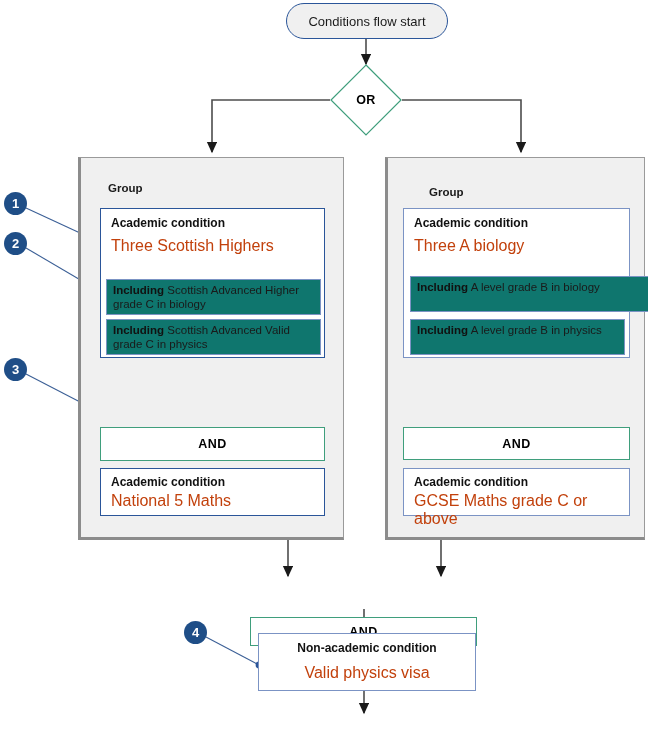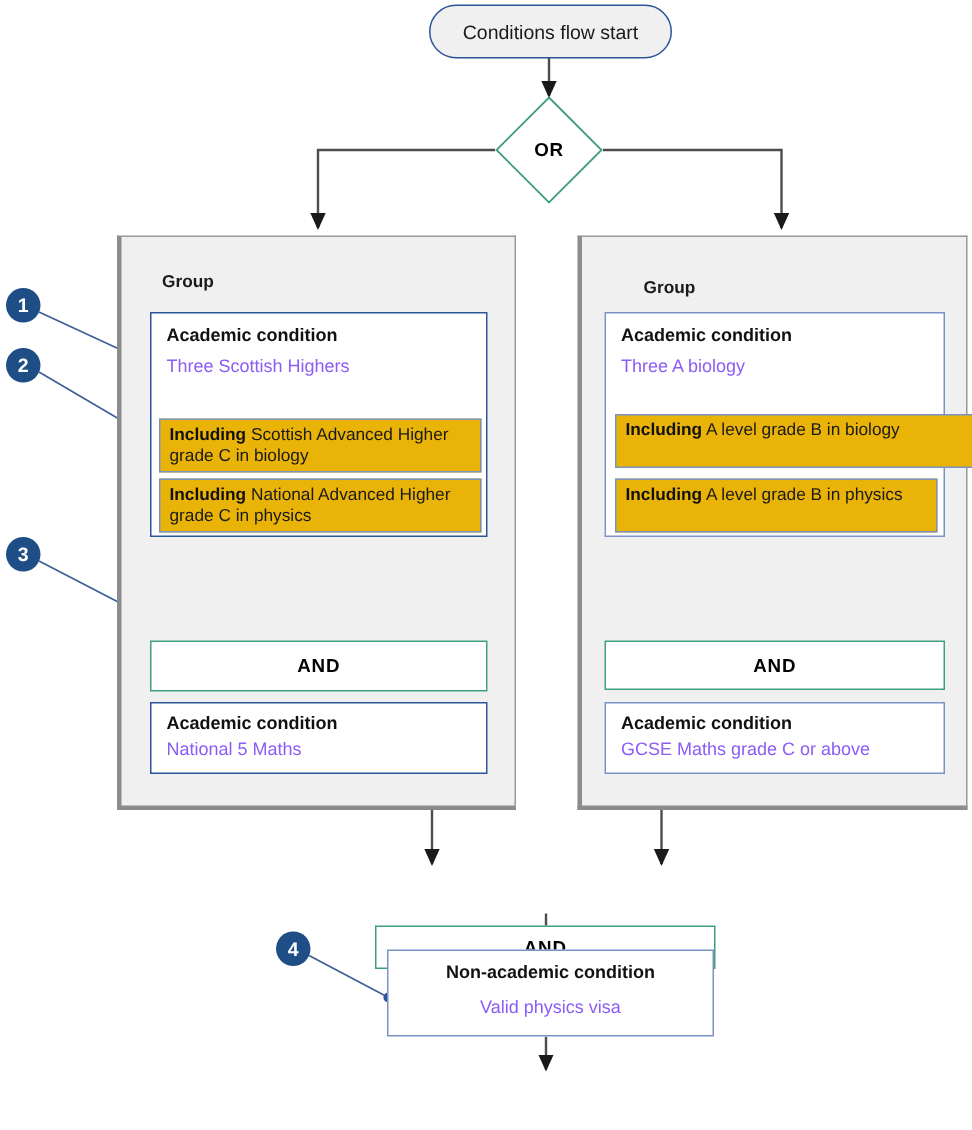--- a/index.html
+++ b/index.html
@@ -71,31 +71,31 @@
   }
   .cond-box.soft {
     border: 1px solid #7b93c4;
   }
   .cond-title {
     font-size: 12px;
     font-weight: bold;
     color: #111;
   }
   .cond-text {
-    font-size: 12px;
-    color: #8b5cf6;
+    font-size: 16px;
+    color: #c2410c;
   }
   .cond-pad { padding: 7px 10px 0 10px; }
   .cond-center {
     text-align: center;
   }
 
   
   .incl-box {
-    background: #eab308;
+    background: #0f766e;
     border: 1px solid #7b93c4;
     padding: 3px 6px;
     font-size: 11.5px;
     line-height: 1.25;
     color: #1a1a1a;
   }
   .incl-box b { font-weight: bold; color: #111; }
 
   
   .and-box {
@@ -198,21 +198,21 @@
     <div class="cond-pad">
       <div class="cond-title">Academic condition</div>
       <div class="cond-text" style="margin-top:7px;">Three Scottish Highers</div>
     </div>
     <div class="abs incl-box" style="left:5px; top:70px; width:215px; height:36px;">
       <b>Including</b>
       <span>Scottish Advanced Higher grade C in biology</span>
     </div>
     <div class="abs incl-box" style="left:5px; top:110px; width:215px; height:36px;">
       <b>Including</b>
-      <span>National Advanced Higher grade C in physics</span>
+      <span>Scottish Advanced Valid grade C in physics</span>
     </div>
   </div>
 
   <div class="abs and-box" style="left:100px; top:390px; width:225px; height:34px;">
     <span>AND</span>
   </div>
 
   <div class="abs cond-box" style="left:100px; top:468px; width:225px; height:48px;">
     <div style="padding:6px 10px 0 10px;">
       <div class="cond-title">Academic condition</div>

